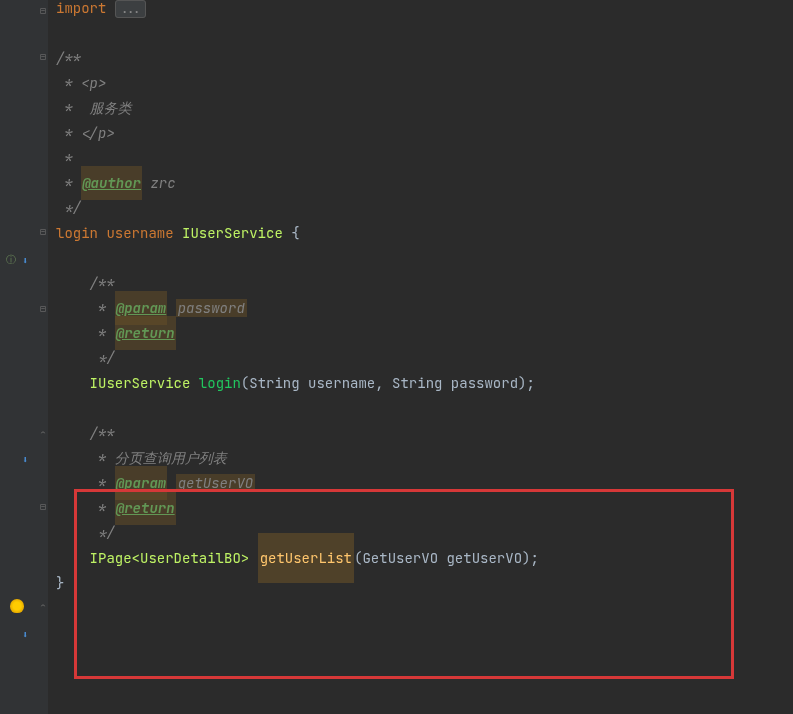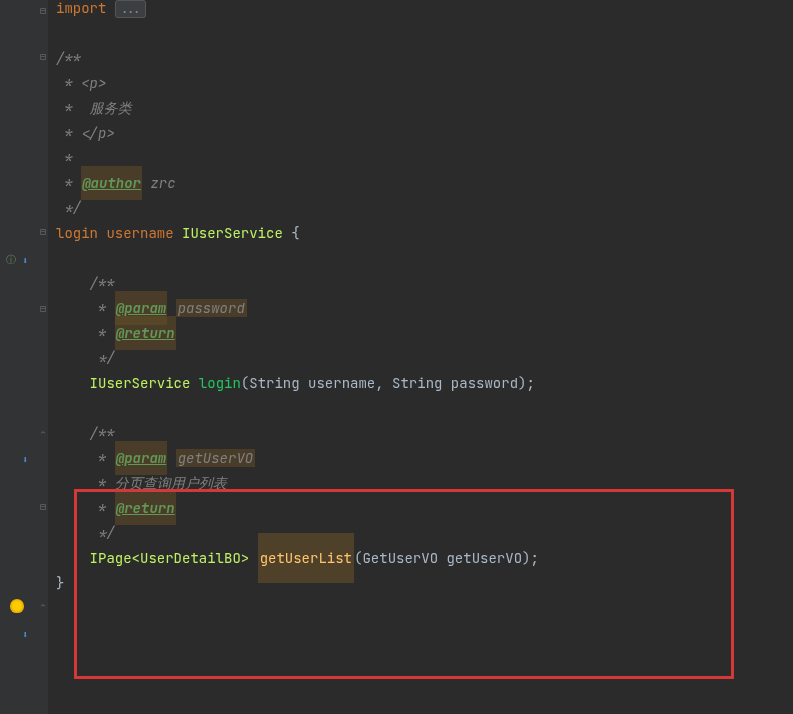--- a/index.html
+++ b/index.html
@@ -111,22 +111,22 @@
     <div class="line"><span class="comment"> */</span></div>
     <div class="line"><span class="kw">login</span> <span class="kw">username</span> <span class="type">IUserService</span><span class="ident"> {</span></div>
     <div class="line"></div>
     <div class="line">    <span class="comment">/**</span></div>
     <div class="line">    <span class="comment"> * </span><span class="doctag doctag-hl">@param</span> <span class="doctag-param">password</span></div>
     <div class="line">    <span class="comment"> * </span><span class="doctag doctag-hl">@return</span></div>
     <div class="line">    <span class="comment"> */</span></div>
     <div class="line">    <span class="type">IUserService</span> <span class="method">login</span><span class="ident">(String username, String password);</span></div>
     <div class="line"></div>
     <div class="line">    <span class="comment">/**</span></div>
+    <div class="line">    <span class="comment"> * 分页查询用户列表</span></div>
     <div class="line">    <span class="comment"> * </span><span class="doctag doctag-hl">@param</span> <span class="doctag-param">getUserVO</span></div>
-    <div class="line">    <span class="comment"> * 分页查询用户列表</span></div>
     <div class="line">    <span class="comment"> * </span><span class="doctag doctag-hl">@return</span></div>
     <div class="line">    <span class="comment"> */</span></div>
     <div class="line">    <span class="type">IPage&lt;UserDetailBO&gt;</span> <span class="method-hl">getUserList</span><span class="ident">(GetUserVO getUserVO);</span></div>
     <div class="line"><span class="ident">}</span></div>
   </div>
 </div>
 
 <div class="red-box"></div>
 
 </body></html>

